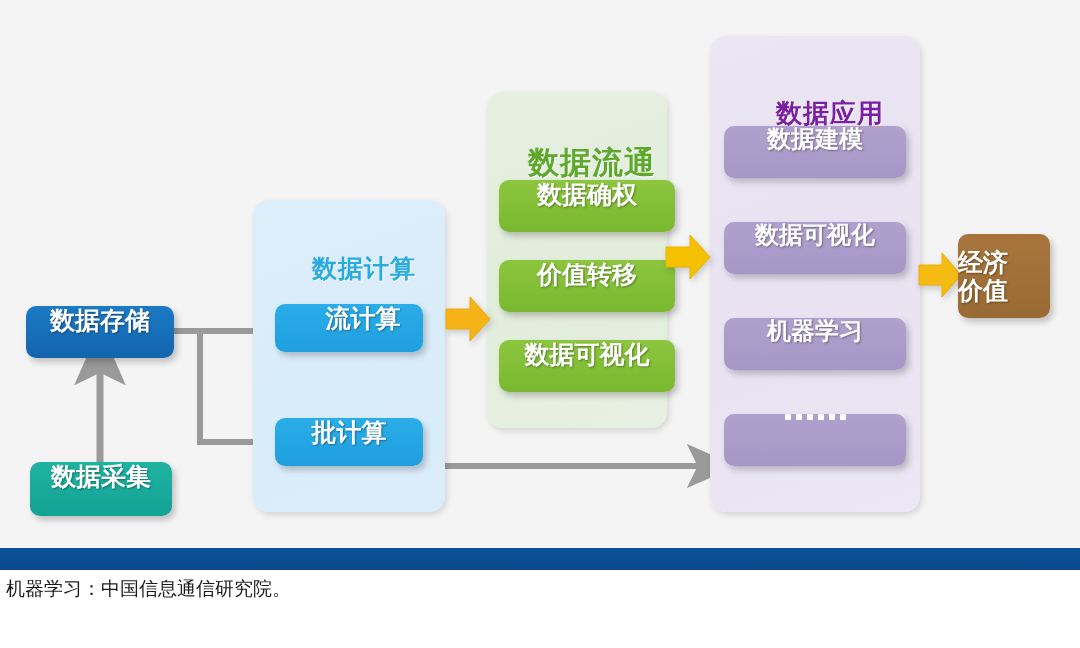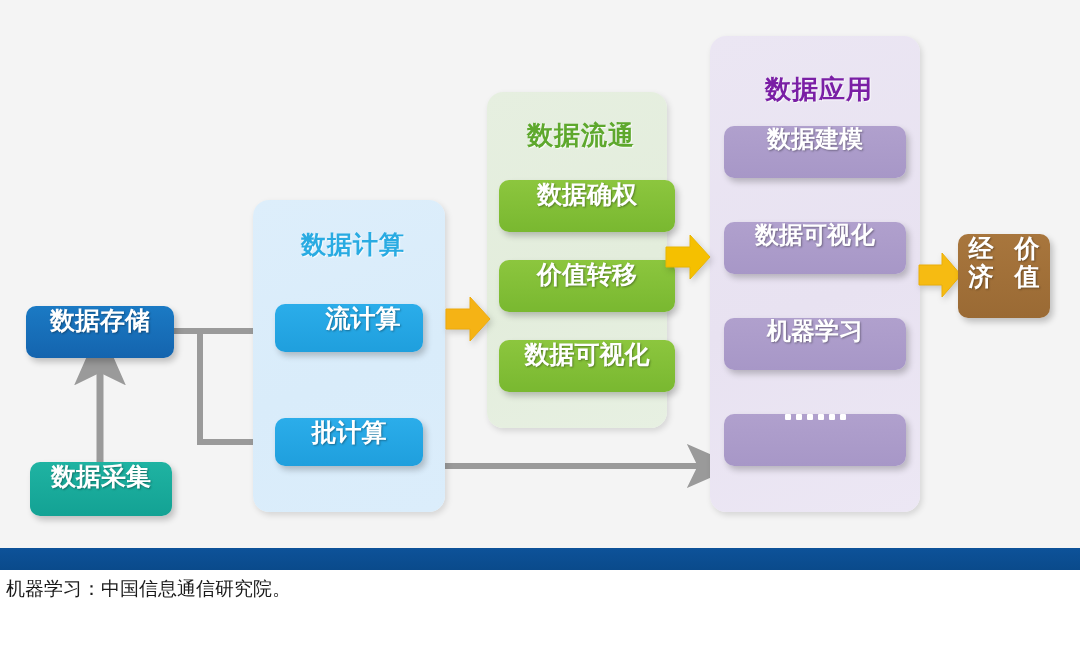--- a/index.html
+++ b/index.html
@@ -35,45 +35,46 @@
     pointer-events: none;
   }
   
   .panel {
     position: absolute;
     border-radius: 16px;
     box-shadow: 2px 3px 6px rgba(0,0,0,0.13);
   }
   .panel-title {
     position: absolute;
-    left: 4px;
+    left: 15px;
     width: 100%;
     text-align: center;
     font-weight: bold;
     letter-spacing: 1px;
     text-shadow: 1px 1px 1px rgba(255,255,255,0.85);
+    margin-top: 24px;
   }
   #panel-compute {
     left: 253px; top: 200px;
     width: 192px; height: 312px;
     background: linear-gradient(160deg, #ddeefb 0%, #d9ecfa 55%, #dbedfb 100%);
   }
   #panel-compute .panel-title {
     top: 28px;
     font-size: 25px;
     color: #29ABE2;
   }
   #panel-circulate {
     left: 487px; top: 92px;
     width: 180px; height: 336px;
     background: linear-gradient(160deg, #e6efe0 0%, #e3eddc 55%, #e7f0e2 100%);
   }
   #panel-circulate .panel-title {
     top: 26px;
-    font-size: 26px;
+    font-size: 31px;
     color: #5EA82D;
   }
   #panel-apply {
     left: 710px; top: 36px;
     width: 210px; height: 476px;
     background: linear-gradient(160deg, #ebe6f3 0%, #e8e2f1 55%, #ece7f4 100%);
   }
   #panel-apply .panel-title {
     top: 36px;
     font-size: 26px;
@@ -121,21 +122,21 @@
   .node-purple {
     left: 14px;
     width: 182px; height: 52px;
     font-size: 24px;
     background: linear-gradient(180deg, #b0a0cd 0%, #a797c7 100%);
   }
   .node-value {
     left: 958px; top: 234px;
     width: 92px; height: 84px;
     font-size: 25px;
-    flex-direction: row;
+    flex-direction: column;
     background: linear-gradient(180deg, #a8763d 0%, #9a6a34 100%);
   }
   
   .n-stream { top: 104px; padding-left: 28px; }
   .n-batch  { top: 218px; }
   .n-right  { top: 88px; }
   .n-value-transfer { top: 168px; }
   .n-pricing { top: 248px; }
   .n-model  { top: 90px; }
   .n-viz    { top: 186px; }

